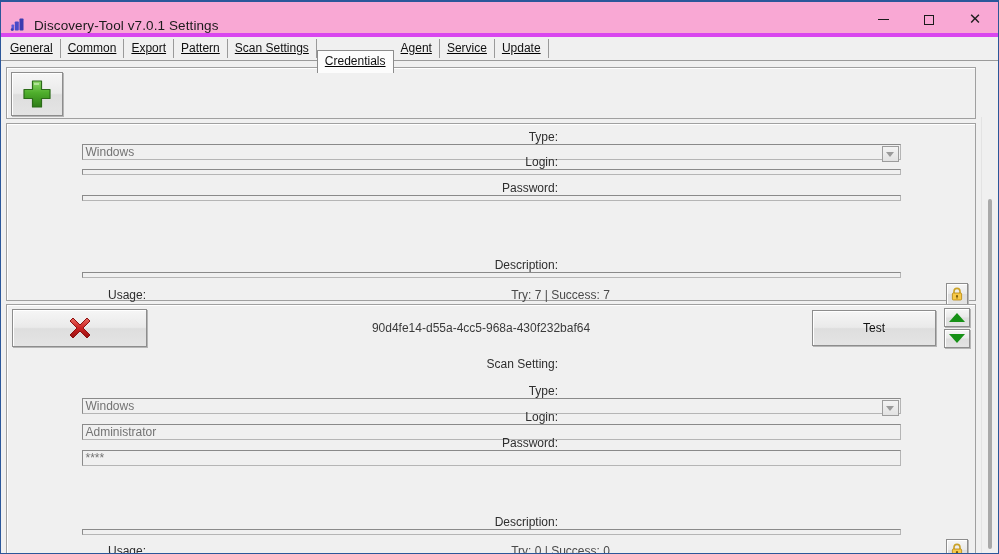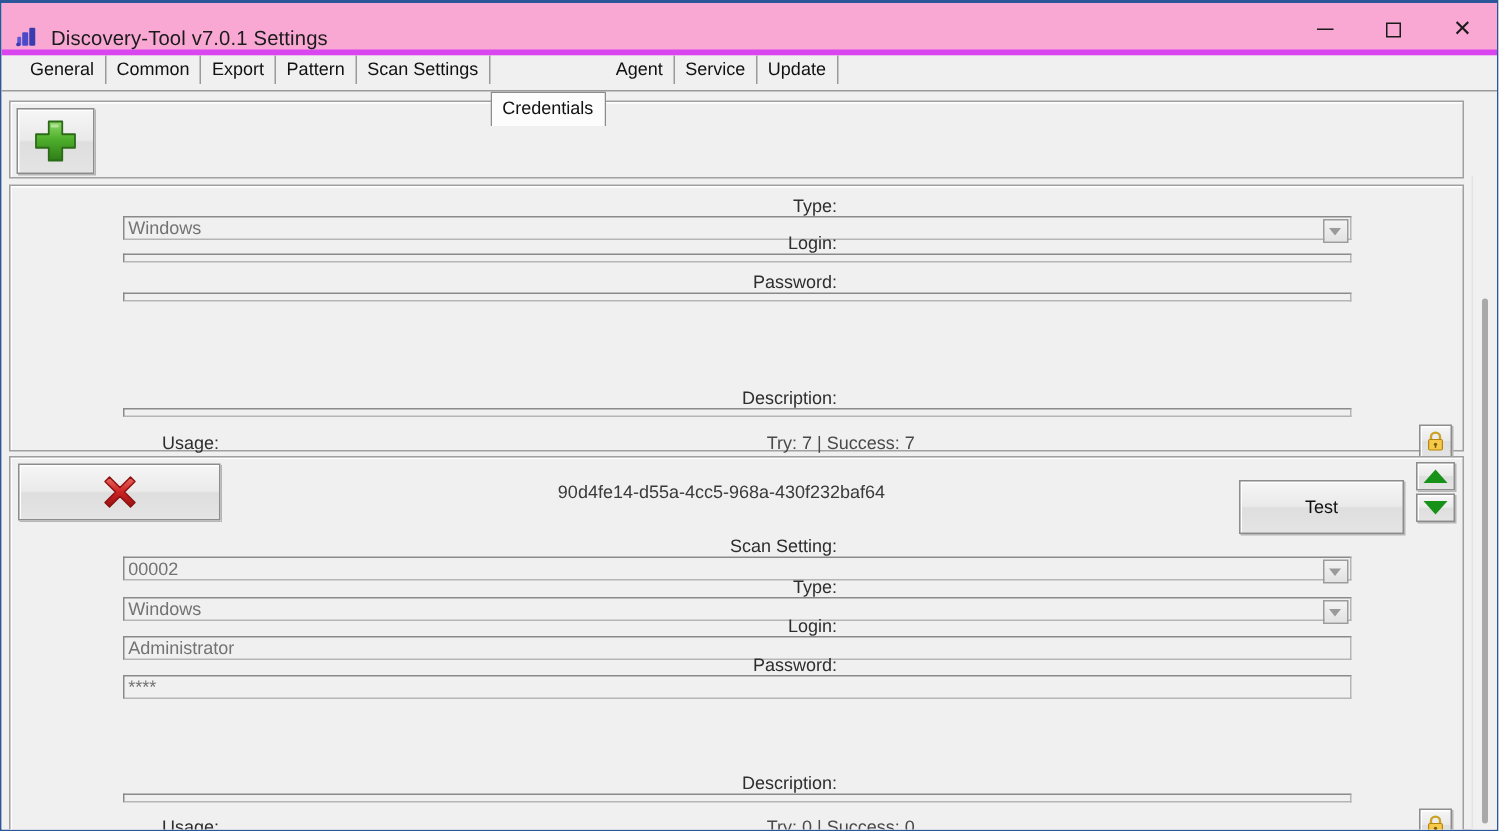--- a/index.html
+++ b/index.html
@@ -52,23 +52,24 @@
   }
   .glyph-min { width: 11px; height: 1px; background: #1b1b1b; }
   .glyph-max { width: 10px; height: 10px; border: 1.3px solid #1b1b1b; }
   .glyph-close { font-size: 15px; line-height: 1; font-family: "DejaVu Sans", sans-serif; font-weight: 300; }
 
   
   .tabstrip {
     height: 23px;
     background: #f0f0f0;
     display: flex;
-    align-items: flex-start;
-    padding-left: 12px;
-    position: relative;
+    align-items: center;
+    padding-left: 2px;
+    position: relative;
+    text-decoration: underline;
   }
   .tab {
     font-size: 12px;
     color: #111;
     padding: 3px 7px 3px 7px;
     height: 19px;
     line-height: 13px;
     border-right: 1px solid #9a9a9a;
     background: transparent;
     white-space: nowrap;
@@ -139,22 +140,22 @@
     width: 135px; height: 38px;
   }
   .x-ico { width: 26px; height: 26px; position: relative; }
   .guid {
     position: absolute;
     left: 150px; right: 170px; top: 0; height: 45px;
     display: flex; align-items: center; justify-content: center;
     font-size: 12px; color: #3a3a3a;
   }
   .test-btn {
-    position: absolute; right: 39px; top: 15px;
-    width: 110px; height: 36px;
+    position: absolute; right: 39px; top: 5px;
+    width: 124px; height: 36px;
     font-size: 12px; color: #111; margin-left: 48px;
   }
   .arrow-stack {
     position: absolute; right: 5px; top: 3px;
     width: 26px; height: 40px;
     display: flex; flex-direction: column; gap: 2px;
   }
   .arrow-btn {
     width: 26px; height: 19px;
   }
@@ -377,25 +378,20 @@
             <i class="tri-up"></i>
           </span>
           <span class="btn3d arrow-btn">
             <i class="tri-dn"></i>
           </span>
         </div>
       </div>
 
       <div class="row" style="top:52px;">
         <span class="lbl">Scan Setting:</span>
-        <span class="field combo">00002
-          <span class="combo-arrow">
-              <i></i>
-            </span>
-        </span>
       </div>
 
       <div class="row" style="top:79px;">
         <span class="lbl">Type:</span>
         <span class="field combo">Windows
           <span class="combo-arrow">
               <i></i>
             </span>
         </span>
       </div>

